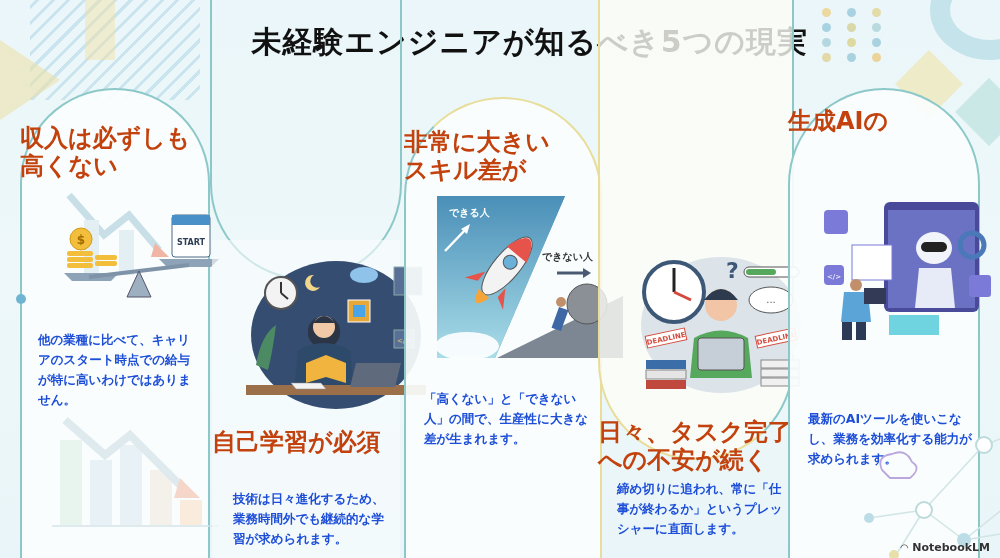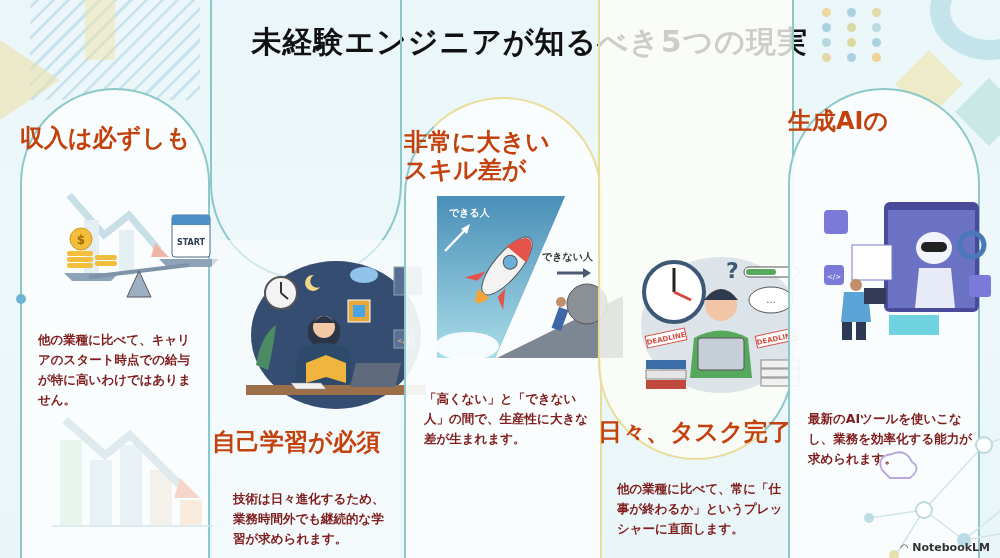--- a/index.html
+++ b/index.html
@@ -61,21 +61,21 @@
     border: 2px solid #8dc8c9;
   }
   .card-yellow { border-color: #e8dd9a; }
 
   .heading {
     position: absolute; font-weight: bold;
     font-size: 24px; line-height: 28px; color: #c2410c;
   }
   .desc {
     position: absolute; font-size: 12.5px; line-height: 20px; font-weight: bold;
-    color: #7f1d1d;
+    color: #1d4ed8;
   }
 
   
   .illus { position: absolute; padding-left: 24px; }
   .logo {
     position: absolute; right: 10px; bottom: 4px; font-size: 11px; font-weight: bold; color: #333;
     display: flex; align-items: center; gap: 4px;
   }
 </style>
 </head>
@@ -101,20 +101,21 @@
 <div class="abs ring-tr"></div>
 <div class="abs diamond" style="left:905px;top:60px;background:rgba(238,225,160,0.55)"></div>
 <div class="abs diamond" style="left:965px;top:88px;background:rgba(175,220,215,0.55)"></div>
 
 <div class="title">未経験エンジニアが知るべき5つの現実</div>
 
 <div class="card card-top" style="left:20px;top:88px;width:190px;height:470px;border-bottom:none;"></div>
 <div class="abs" style="left:16px;top:294px;width:10px;height:10px;border-radius:50%;background:#6fb5d3;"></div>
 <div class="heading" style="left:20px;top:124px;width:190px;">
   <div>収入は必ずしも</div>
+  <div>高くない</div>
 </div>
 <div class="illus" style="left:35px;top:185px;width:170px;height:120px;">
   <svg width="170" height="120" viewBox="0 0 170 120">
     <polyline points="10,10 45,50 70,30 100,65" fill="none" stroke="#c8dfe8" stroke-width="7"></polyline>
     <polygon points="96,58 110,72 92,72" fill="#f0b5a5"></polygon>
     <rect x="25" y="35" width="15" height="55" fill="#e3eff3"></rect>
     <rect x="60" y="45" width="15" height="45" fill="#e3eff3"></rect>
     <circle cx="22" cy="54" r="11" fill="#f2be3c" stroke="#d39a18"></circle>
     <text x="22" y="59" font-size="12" text-anchor="middle" fill="#a46d00" font-weight="bold">$</text>
     <rect x="8" y="66" width="26" height="5" rx="2" fill="#f2be3c"></rect>
@@ -237,22 +238,23 @@
     <rect x="10" y="110" width="40" height="9" fill="#3b6ea8"></rect>
     <rect x="10" y="120" width="40" height="9" fill="#e5e5e5" stroke="#888"></rect>
     <rect x="10" y="130" width="40" height="9" fill="#c0493e"></rect>
     <rect x="125" y="110" width="38" height="8" fill="#f0f0f0" stroke="#888"></rect>
     <rect x="125" y="119" width="38" height="8" fill="#f0f0f0" stroke="#888"></rect>
     <rect x="125" y="128" width="38" height="8" fill="#f0f0f0" stroke="#888"></rect>
   </svg>
 </div>
 <div class="heading" style="left:598px;top:418px;width:196px;">
   <div>日々、タスク完了</div>
-</div>
-<div class="desc" style="left:617px;top:479px;width:170px;">他の業種に比べて、常に「仕事が終わるか」というプレッシャーに直面します。</div>
+  <div>への不安が続く</div>
+</div>
+<div class="desc" style="left:617px;top:479px;width:170px;">締め切りに追われ、常に「仕事が終わるか」というプレッシャーに直面します。</div>
 
 <div class="card card-top" style="left:788px;top:88px;width:192px;height:470px;border-bottom:none;"></div>
 <div class="heading" style="left:788px;top:107px;width:192px;">
   <div>生成AIの</div>
 </div>
 <div class="illus" style="left:800px;top:190px;width:175px;height:150px;">
   <svg width="175" height="150">
     <rect x="60" y="12" width="95" height="110" rx="6" fill="#4a4a9a"></rect>
     <rect x="64" y="20" width="87" height="98" fill="#6b72c4"></rect>
     <rect x="0" y="20" width="24" height="24" rx="4" fill="#7b7ad8"></rect>

